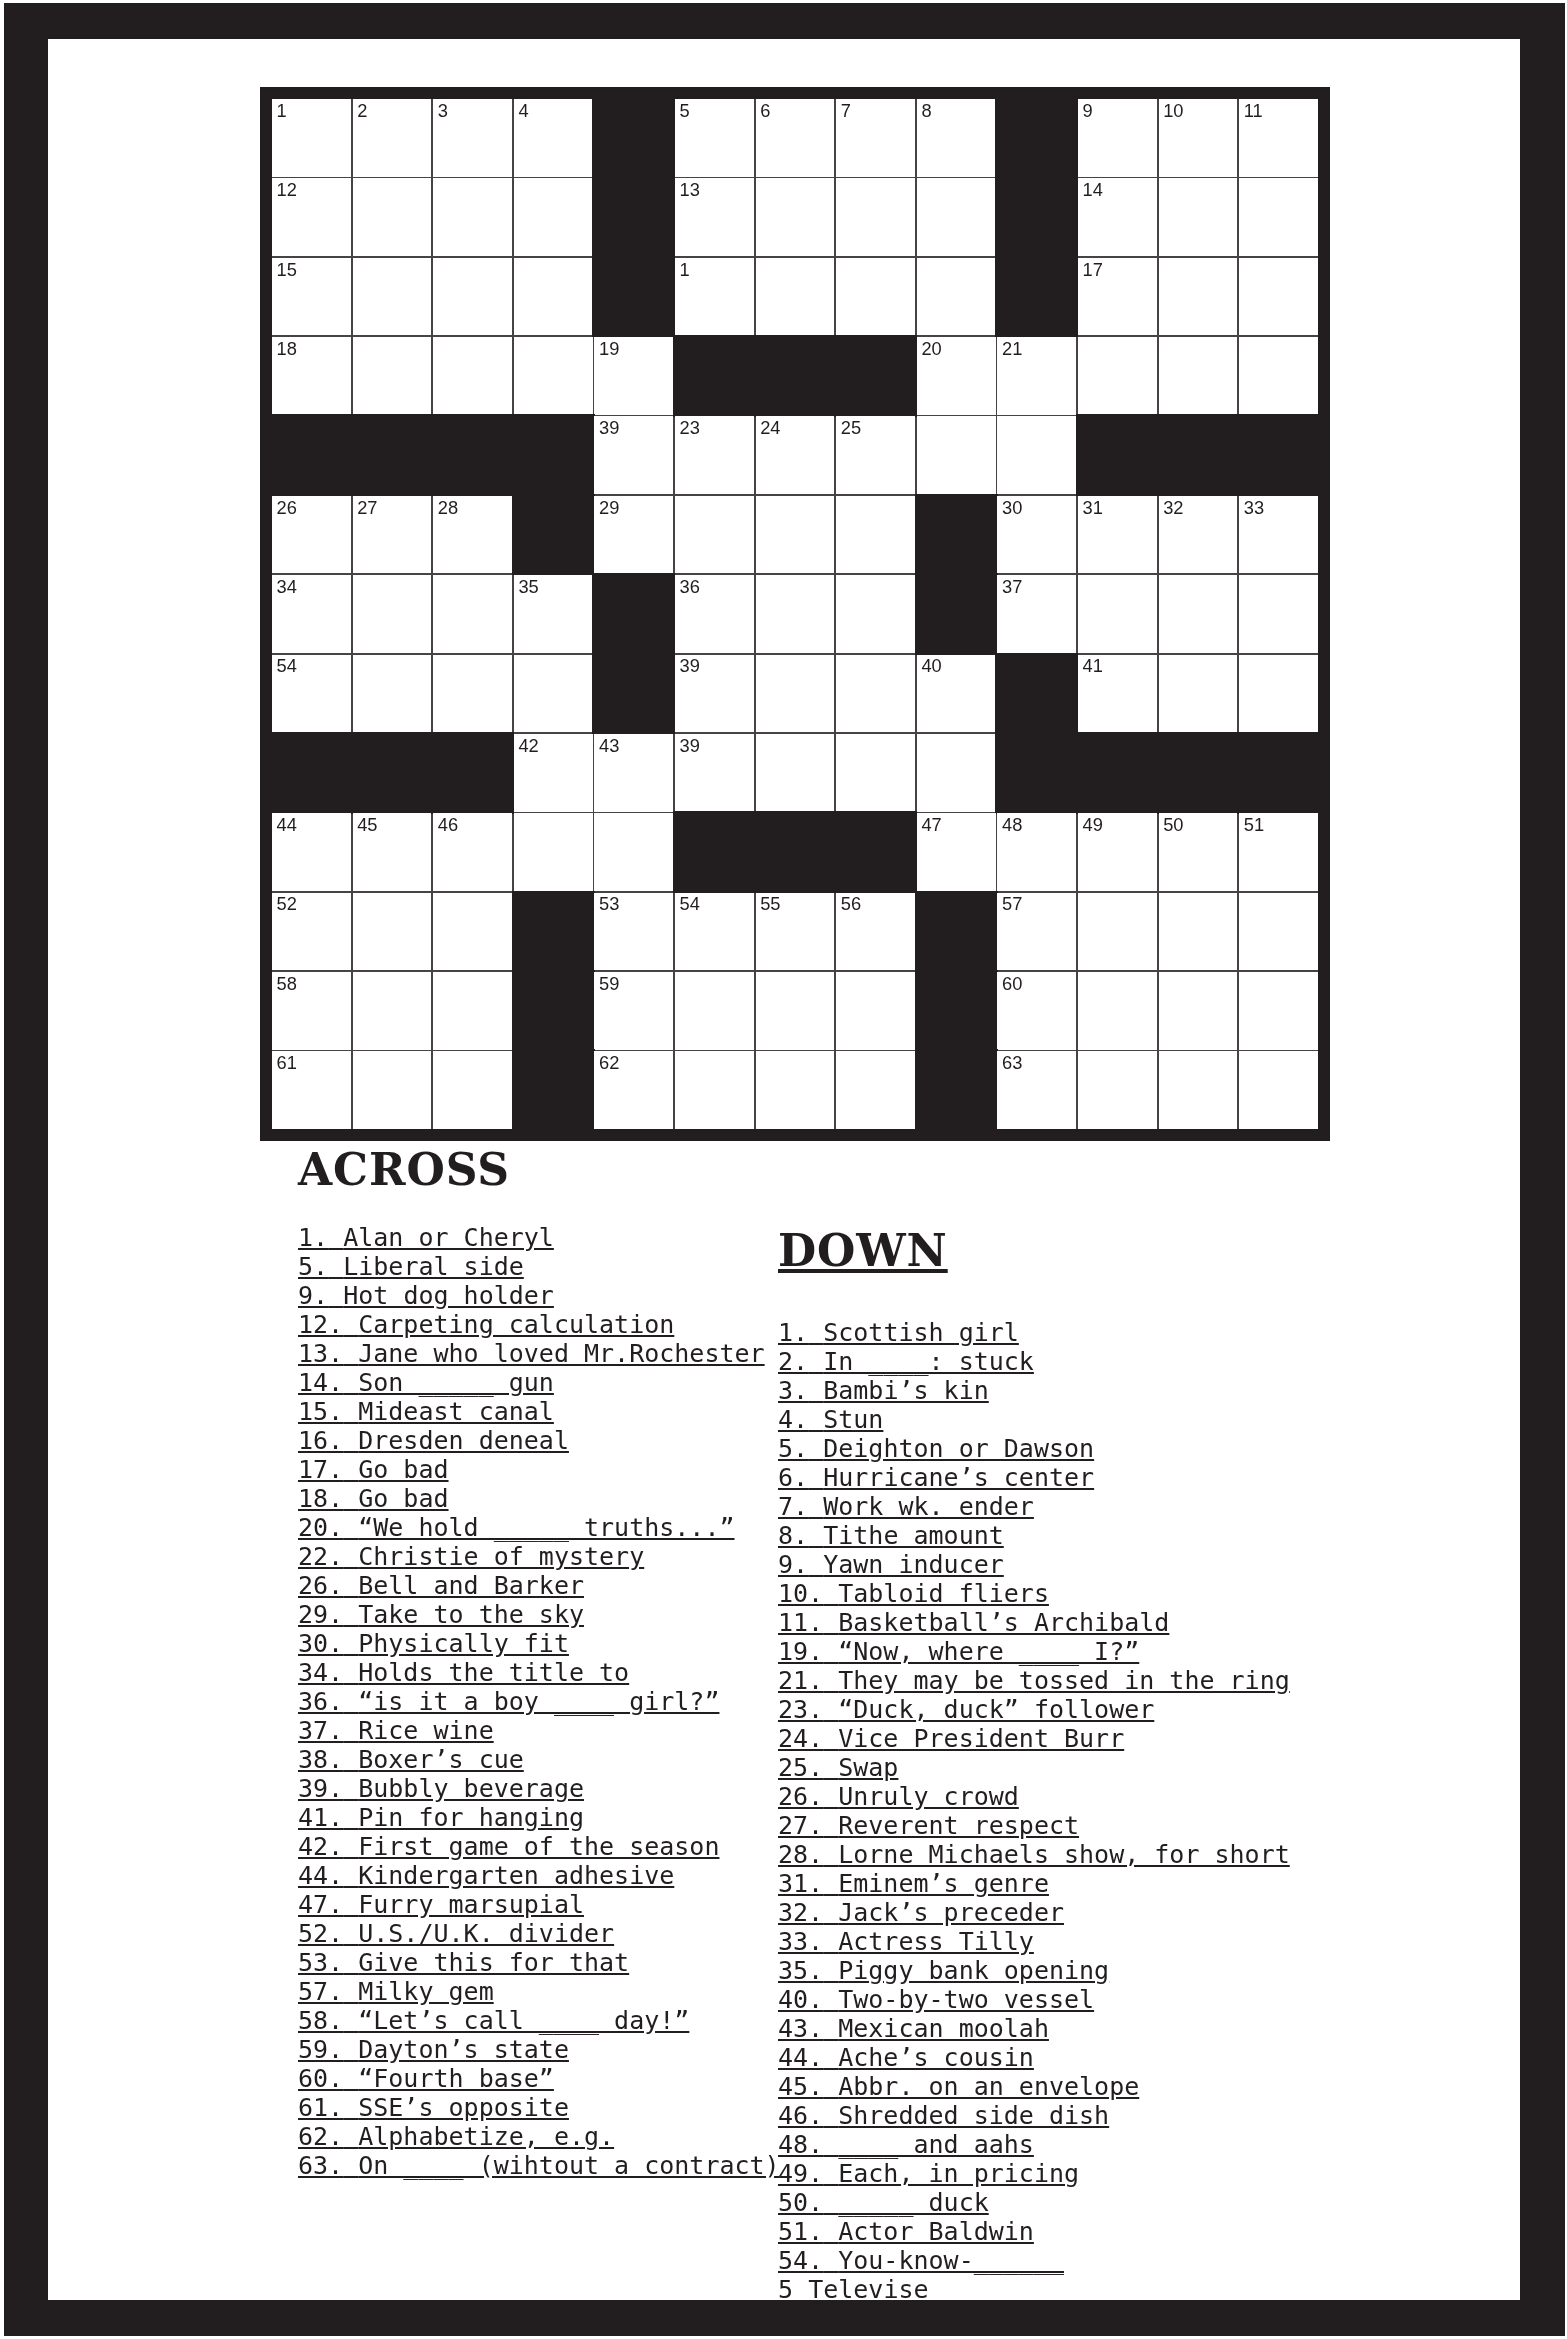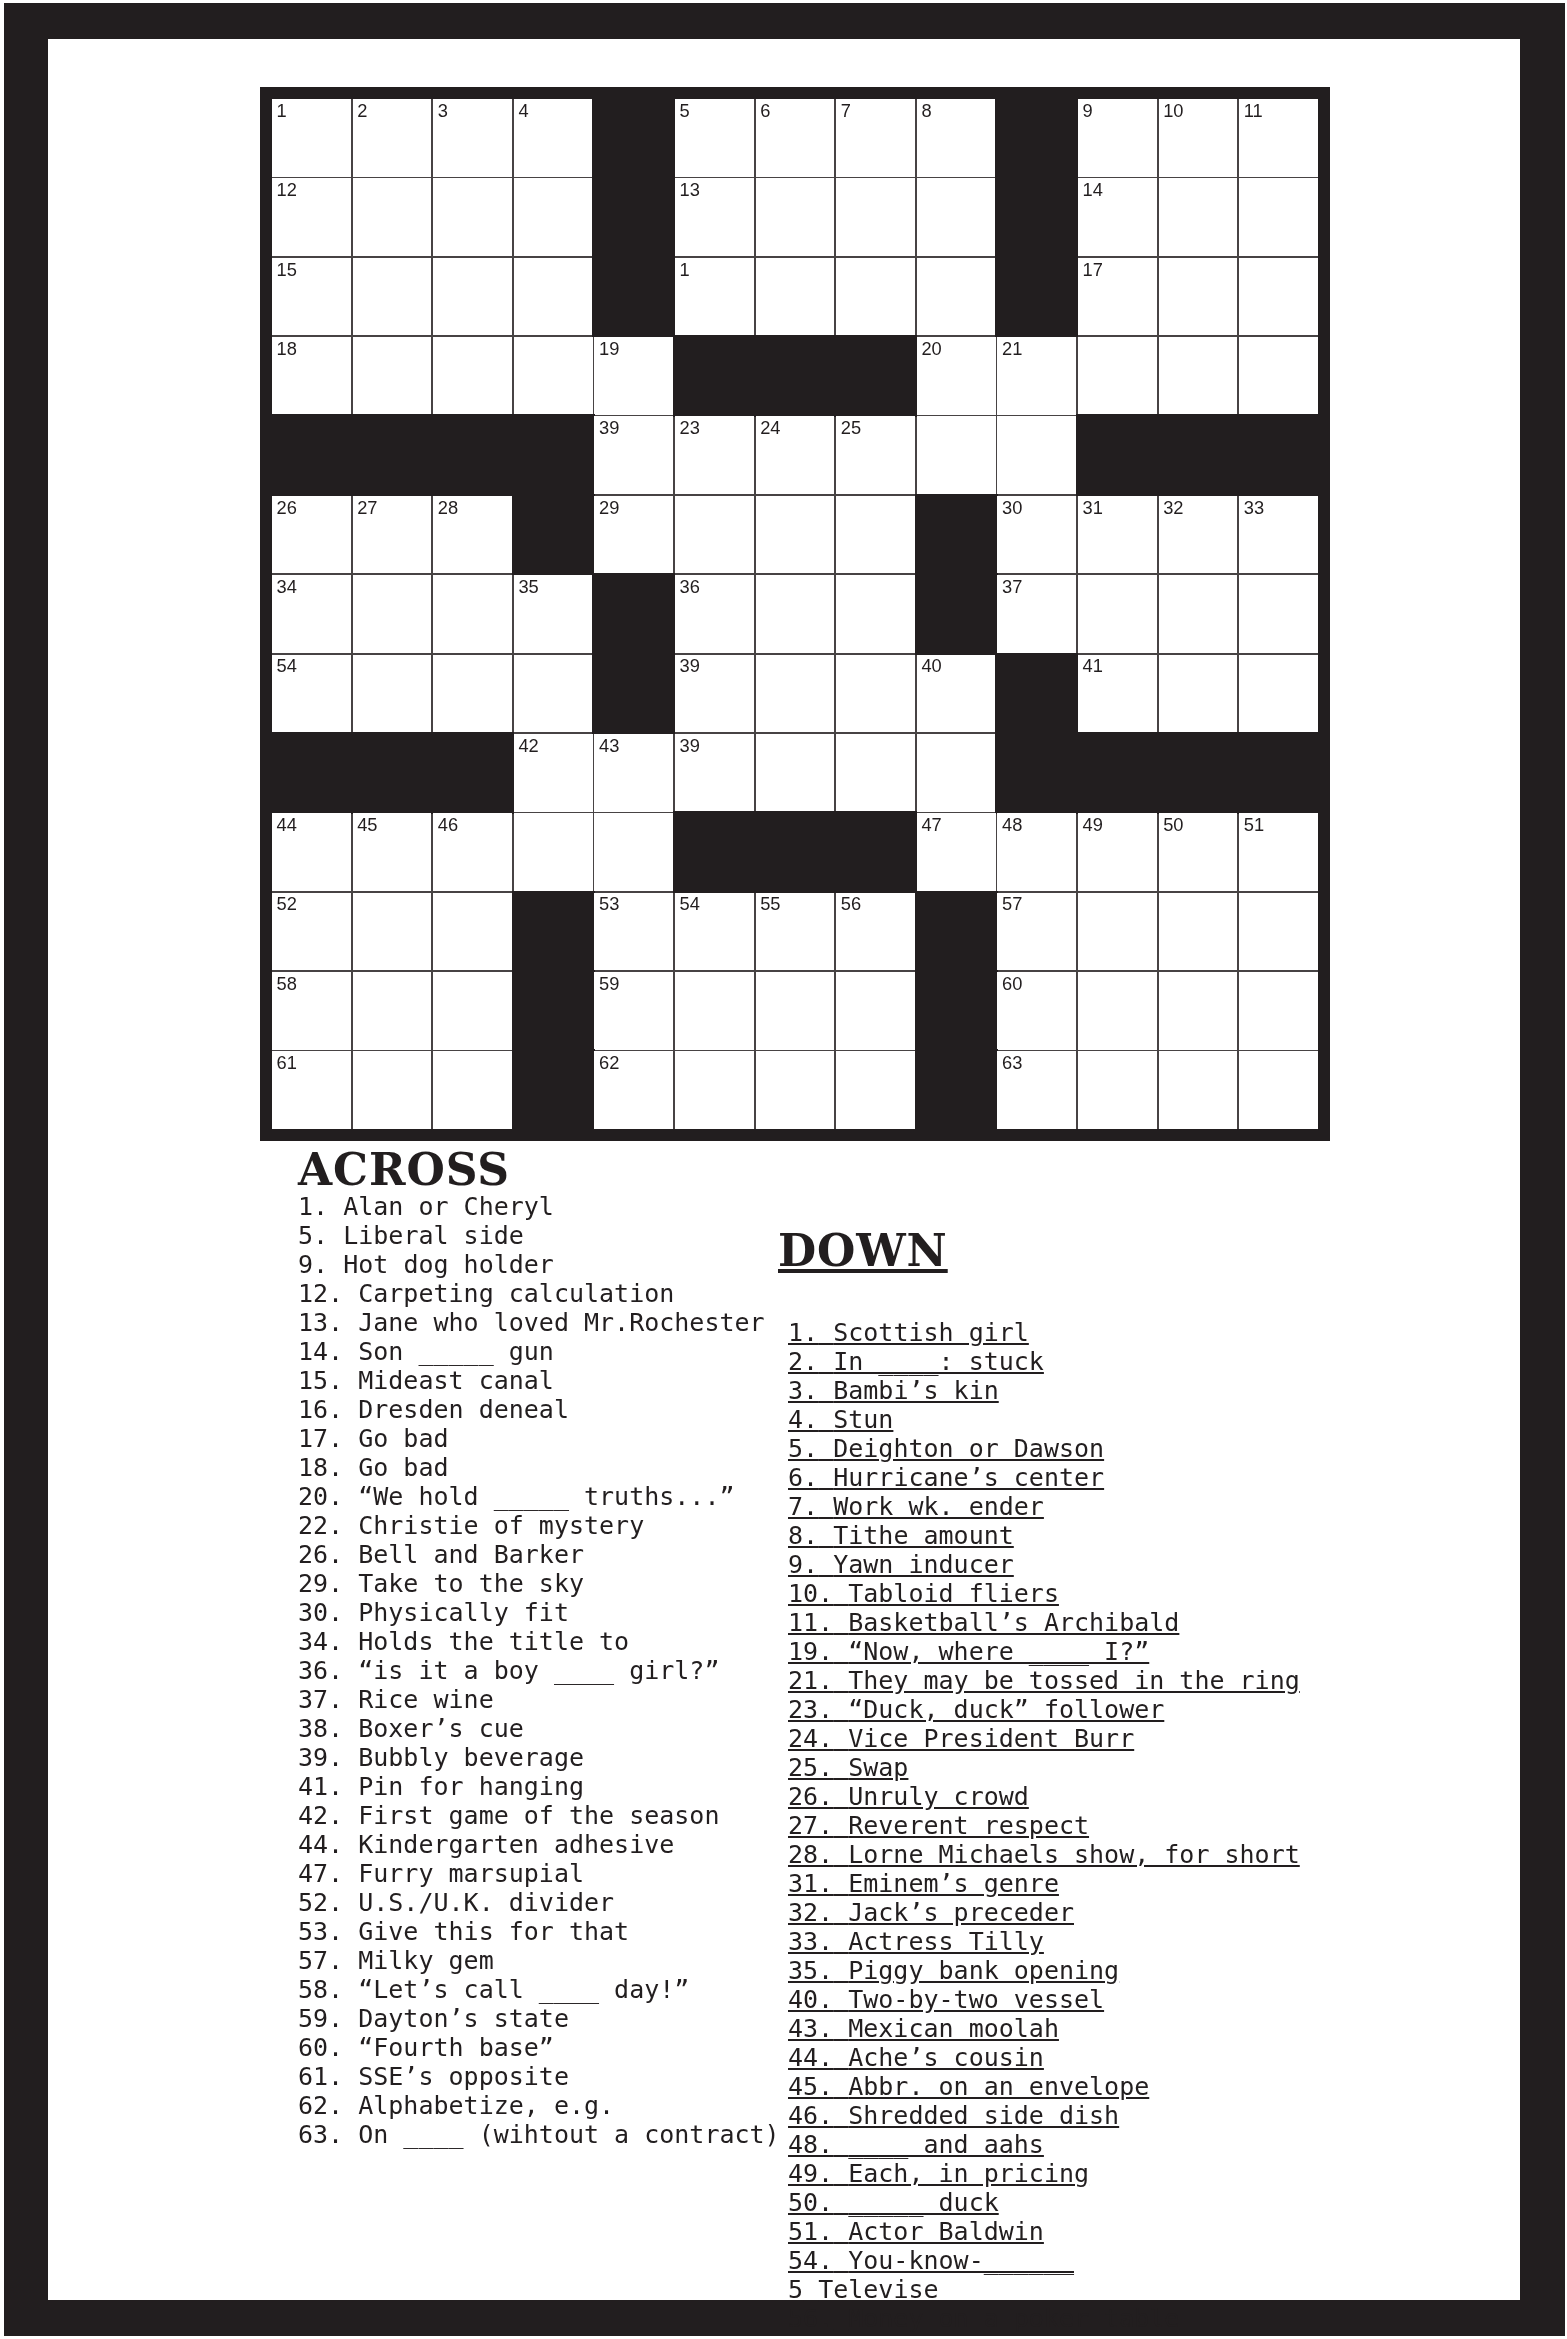--- a/index.html
+++ b/index.html
@@ -53,22 +53,22 @@
     font-weight:bold;
     font-size:44px;
     line-height:44px;
     letter-spacing:0.9px;
   }
   .clue-list{
     font-size:25px;
     line-height:29px;
     white-space:pre;
   }
-  #across-list{}
-  #down-list{margin-top:45px;margin-left:10px;}
+  #across-list{margin-top:31px;text-decoration:underline;}
+  #down-list{margin-top:45px;margin-left:0;}
 </style>
 </head>
 <body>
 
 <div class="frame" id="frame" style="border-color: rgb(34, 30, 31);"></div>
 
 <div id="grid" style="background: rgb(71, 67, 68); border-color: rgb(34, 30, 31);">
     <div class="cell w">
       <span class="num">1</span>
     </div>

